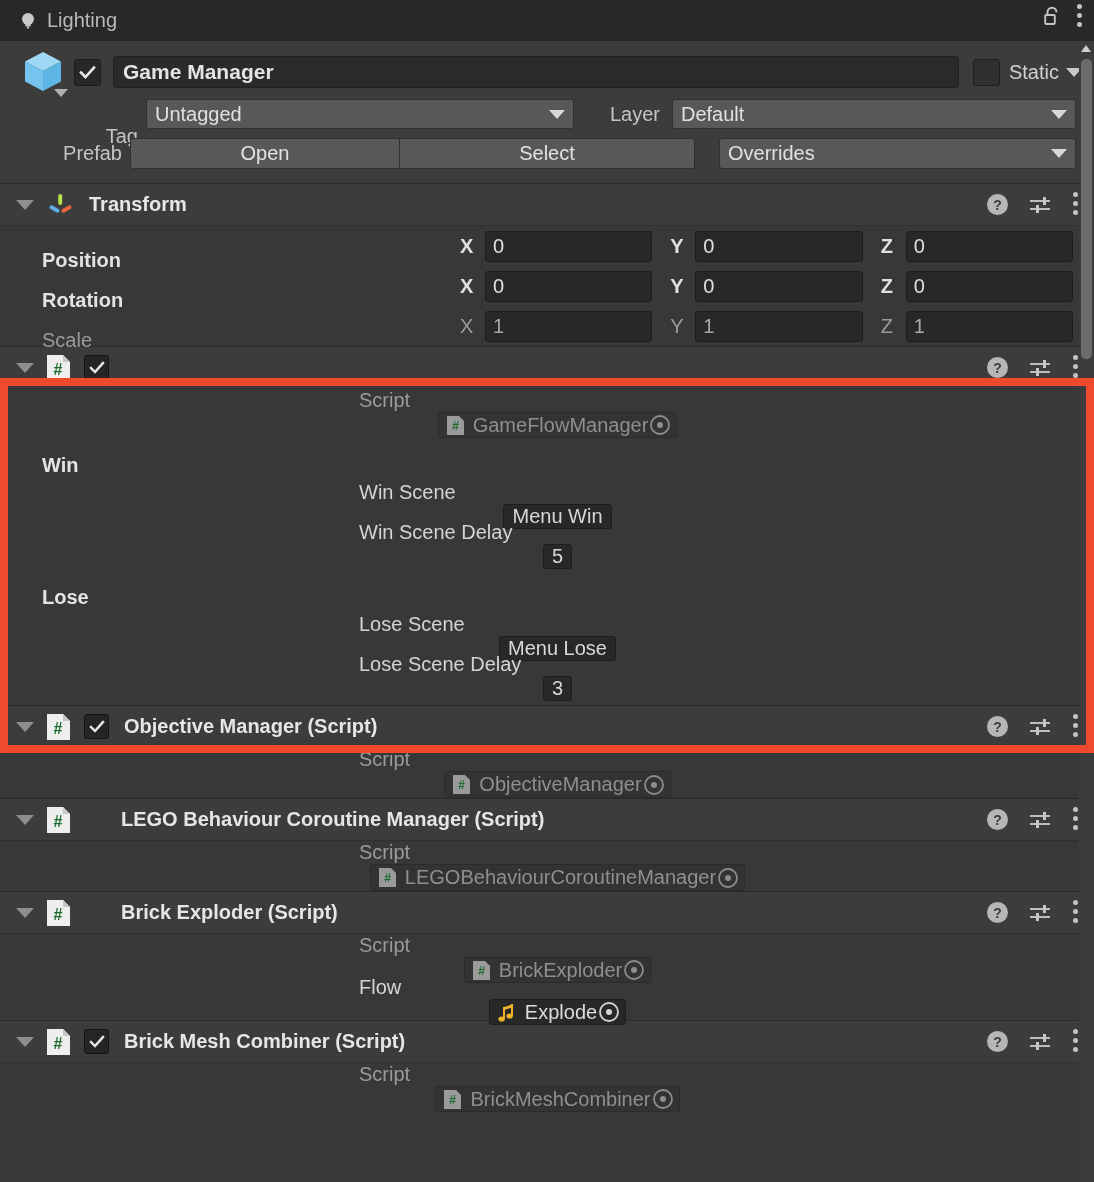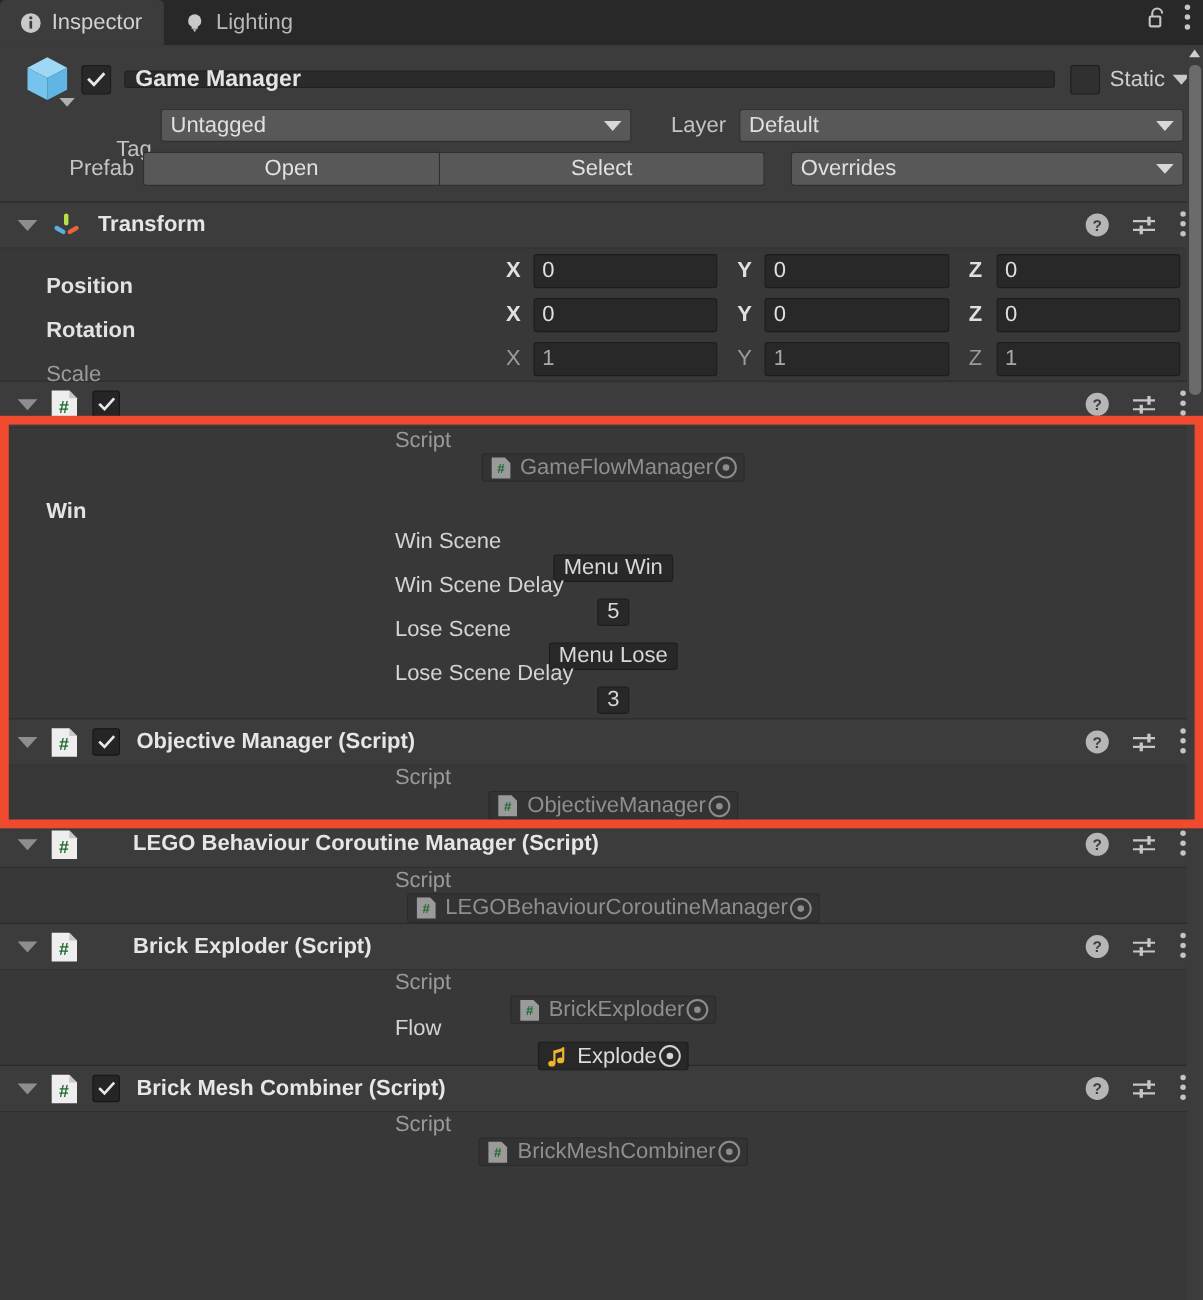--- a/index.html
+++ b/index.html
@@ -41,21 +41,21 @@
     width: 0; height: 0; border-left: 7px solid transparent;
     border-right: 7px solid transparent; border-top: 8px solid #b0b0b0;
   }
   .chk {
     width: 27px; height: 27px; background: #282828; border: 1px solid #1c1c1c;
     border-radius: 3px; display: flex; align-items: center; justify-content: center;
     flex: 0 0 auto;
   }
   .chk svg { width: 19px; height: 19px; display:block; }
   .name-field {
-    flex: 1; height: 16px; margin-left: 12px; background: #2a2a2a;
+    flex: 1; height: 32px; margin-left: 12px; background: #2a2a2a;
     border: 1px solid #212121; border-radius: 3px; color: #e4e4e4;
     font-size: 21px; font-weight: bold; display: flex; align-items: center;
     padding: 0 9px;
   }
   .static-box {
     width: 27px; height: 27px; background: #303030; border: 1px solid #1e1e1e;
     border-radius: 3px; margin-left: 14px; flex: 0 0 auto;
   }
   .static-lbl { color: #d0d0d0; font-size: 20px; margin-left: 9px; white-space: nowrap; }
   .tri-down {
@@ -174,28 +174,20 @@
     position: absolute; top: 18px; left: 2px; width: 11px; height: 300px;
     background: #6b6b6b; border-radius: 5px;
   }
 </style>
 </head>
 <body>
 
 <div class="root">
 
   <div class="tabbar">
-    <div class="tab active">
-      <svg class="tab-ico" viewBox="0 0 20 20">
-        <circle cx="10" cy="10" r="9" fill="#c9c9c9"></circle>
-        <rect x="8.8" y="8" width="2.4" height="7" fill="#3c3c3c"></rect>
-        <circle cx="10" cy="5.2" r="1.5" fill="#3c3c3c"></circle>
-      </svg>
-      <span>Inspector</span>
-    </div>
     <div class="tab">
       <svg class="tab-ico" viewBox="0 0 20 20">
         <circle cx="10" cy="8" r="6" fill="#c9c9c9"></circle>
         <rect x="7.2" y="13.2" width="5.6" height="2" fill="#c9c9c9"></rect>
         <path d="M8.2 15.6 L11.8 15.6 L10 18.2 Z" fill="#c9c9c9"></path>
       </svg>
       <span>Lighting</span>
     </div>
     <div class="tabbar-right">
       <svg class="lock-ico" viewBox="0 0 20 22">
@@ -376,20 +368,23 @@
       <div class="txt-field">
         <span>Menu Win</span>
       </div>
     </div>
     <div class="prop-row">
       <span class="prop-lbl bright">Win Scene Delay</span>
       <div class="txt-field">
         <span>5</span>
       </div>
     </div>
+    <div class="section-head" style="height:52px;">
+      <span>Lose</span>
+    </div>
     <div class="prop-row">
       <span class="prop-lbl bright">Lose Scene</span>
       <div class="txt-field">
         <span>Menu Lose</span>
       </div>
     </div>
     <div class="prop-row">
       <span class="prop-lbl bright">Lose Scene Delay</span>
       <div class="txt-field">
         <span>3</span>

